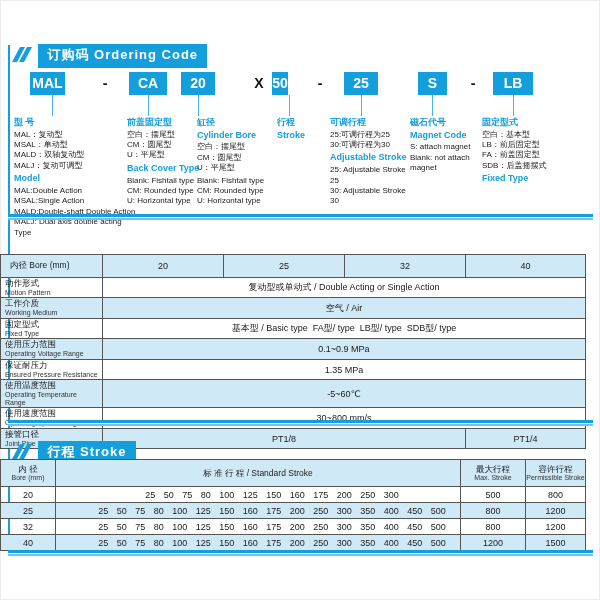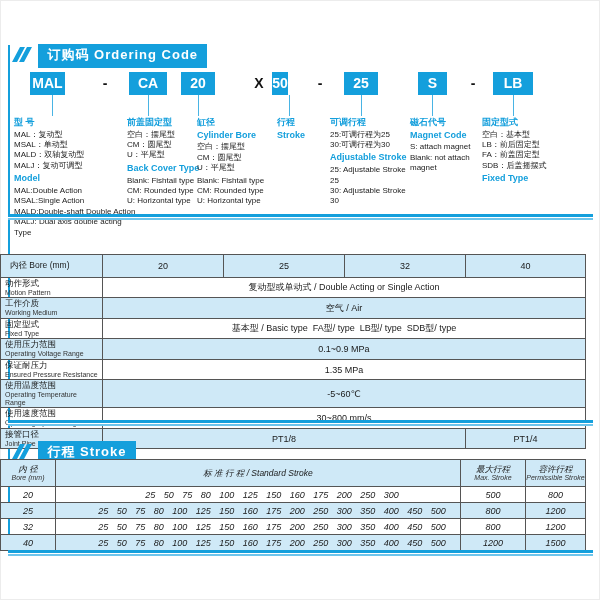--- a/index.html
+++ b/index.html
@@ -36,21 +36,21 @@
   table{border-collapse:collapse;table-layout:fixed;position:absolute;left:0;width:585px;}
   td{border:1px solid #555;font-size:9px;color:#1a1a1a;padding:0;overflow:hidden;}
   tr.lb{background:#cfe9f7;}
   .lbl{text-align:left;padding:1px 4px;}
   .lbl .cn{font-size:8.5px;line-height:1.15;}
   .lbl .en{font-size:7px;line-height:1.1;color:#333;}
   .val{text-align:center;white-space:pre;}
   .spec tr{height:18px;}
   .spec tr.h-row{height:23px;}
   .one-line{font-size:8.5px;padding-left:9px;}
-  .stroke tr{height:16px;font-style:italic;}
+  .stroke tr{height:16px;}
   .stroke tr.hh{height:27px;}
   .stroke td{text-align:center;}
   .stroke .cn{font-size:8.5px;line-height:1.25;}
   .stroke .en{font-size:7px;color:#333;line-height:1.1;}
   .strokes{text-align:center;padding-left:28px;word-spacing:6px;}
 </style>
 </head>
 <body>
 
 <div class="page">

